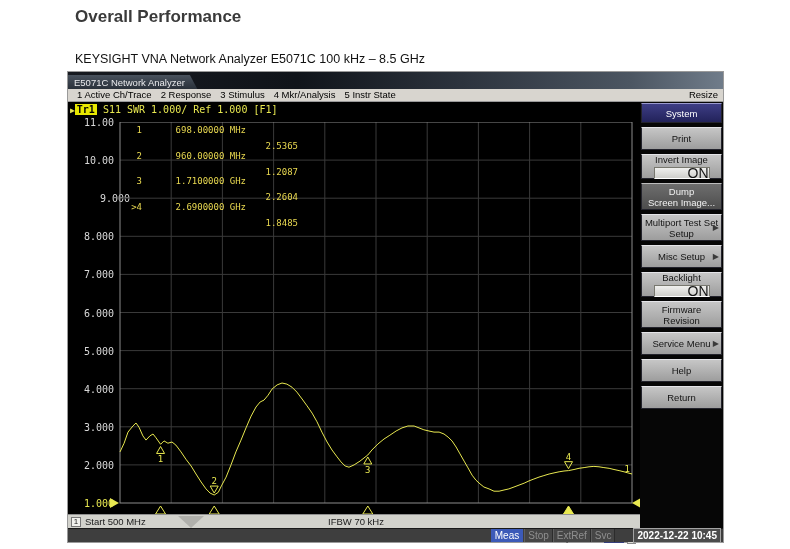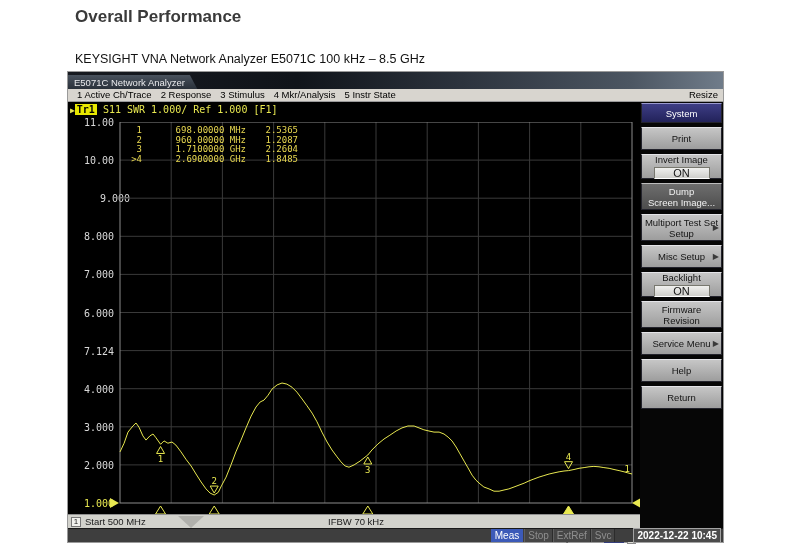--- a/index.html
+++ b/index.html
@@ -37,21 +37,21 @@
             font-size:10px; color:#d9d9d9; }
   .ylabel.ref { color:#e8e850; }
 
   .plot-svg { position:absolute; left:40px; top:20px; }
 
   .mtable { position:absolute; left:58px; top:24px; font-family:"DejaVu Sans Mono", monospace;
             font-size:9px; line-height:9.5px; color:#e8d850; white-space:pre; }
   .mrow { display:flex; }
   .mcol-sel { width:16px; text-align:right; }
   .mcol-freq { width:104px; text-align:right; }
-  .mcol-val { width:52px; text-align:right; }
+  .mcol-val { width:52px; text-align:right;margin-top:16px; }
 
   
   .stat-gray { position:absolute; left:0; top:412px; width:572px; height:14px; background:#d2d2cc;
                border-top:1px solid #8f8f8f; font-size:9.5px; color:#1a1a1a; line-height:13px; }
   .ch-box { position:absolute; left:3px; top:2px; width:10px; height:10px; background:#f2f2ee;
             border:1px solid #777; font-size:8px; line-height:8px; text-align:center; }
   .stat-start { position:absolute; left:17px; }
   .stat-ifbw { position:absolute; left:260px; }
   .stat-right { position:absolute; right:4px; top:16px; display:flex; align-items:center; gap:3px; height:13px; }
   .cor-badge { background:#353f7d; color:#fff; padding:0 3px; font-size:9px; line-height:11px; }
@@ -64,21 +64,21 @@
   .softkeys { position:absolute; left:572px; top:30px; width:83px; height:426px; background:#060606; }
   .sk { position:relative; margin:4px 1px 0 1px; border:1px solid #23232c; border-top:1px solid #e4e4e8;
         background:linear-gradient(180deg,#c6c6c6,#9d9d9d); color:#141414; font-size:9.5px;
         display:flex; flex-direction:column; align-items:center; justify-content:center; text-align:center;
         line-height:11px; }
   .sk.h20 { height:20px; } .sk.h23 { height:23px; } .sk.h25 { height:25px; } .sk.h27 { height:27px; }
   .sk.first { margin-top:1px; }
   .sk.active { background:linear-gradient(180deg,#3d3d85,#22225a); color:#fff; border-top-color:#9a9ace; }
   .sk.dark { background:linear-gradient(180deg,#6e6e6e,#4d4d4d); color:#f2f2f2; border-top-color:#bdbdbd; }
   .sk .toggle { display:block; width:56px; margin-top:2px; background:linear-gradient(180deg,#f0f0ee,#cfcfcb);
-                border:1px solid #78786f; border-bottom-color:#fff; font-size:11px; line-height:10px; }
+                border:1px solid #78786f; border-bottom-color:#fff; font-size:14px; line-height:10px;text-align:right; }
   .sk .arrow { position:absolute; right:2px; top:50%; transform:translateY(-55%); color:#3a3a3a; font-size:8px; }
 
   
   .bottombar { position:absolute; left:0; top:456px; width:655px; height:14px; background:#3e3e3e;
                border-top:1px solid #191919; font-size:10px; line-height:13px; }
   .bb-right { position:absolute; right:2px; top:0; display:flex; align-items:center; height:13px; }
   .bb-meas { background:#3c5ab8; color:#fff; padding:0 4px; margin-right:1px; }
   .bb-gray { color:#8f8f8f; background:#464646; border-left:1px solid #5e5e5e; border-right:1px solid #2c2c2c; padding:0 3px; }
   .bb-date { border:1px solid #a2a2a2; background:#4c4c4c; color:#fff; font-weight:bold; padding:0 3px; margin-left:18px; }
 </style>
@@ -104,21 +104,21 @@
     <div class="screen">
       <div class="tracebar"><span class="tr-arrow">▶</span><span class="tr-badge">Tr1</span><span> S11 SWR 1.000/ Ref 1.000 [F1]</span></div>
 
       <div id="ylabels">
           <div class="ylabel" style="top: 15px;">11.00</div>
           <div class="ylabel" style="top: 53.1px;">10.00</div>
           <div class="ylabel" style="top: 91.2px; margin-left: 16px;">9.000</div>
           <div class="ylabel" style="top: 129.3px;">8.000</div>
           <div class="ylabel" style="top: 167.4px;">7.000</div>
           <div class="ylabel" style="top: 205.5px;">6.000</div>
-          <div class="ylabel" style="top: 243.6px;">7.124</div>
+          <div class="ylabel" style="top: 243.6px;">5.000</div>
           <div class="ylabel" style="top: 281.7px;">4.000</div>
           <div class="ylabel" style="top: 319.8px;">3.000</div>
           <div class="ylabel" style="top: 357.9px;">2.000</div>
           <div class="ylabel ref" style="top: 396px;">1.000</div>
         </div>
 
       <svg id="plot" class="plot-svg" width="532" height="394">
           <line x1="63.2" y1="0" x2="63.2" y2="381" stroke="#3a3a3a" stroke-width="1"></line>
           <line x1="12" y1="38.1" x2="524" y2="38.1" stroke="#3a3a3a" stroke-width="1"></line>
           <line x1="114.4" y1="0" x2="114.4" y2="381" stroke="#3a3a3a" stroke-width="1"></line>

